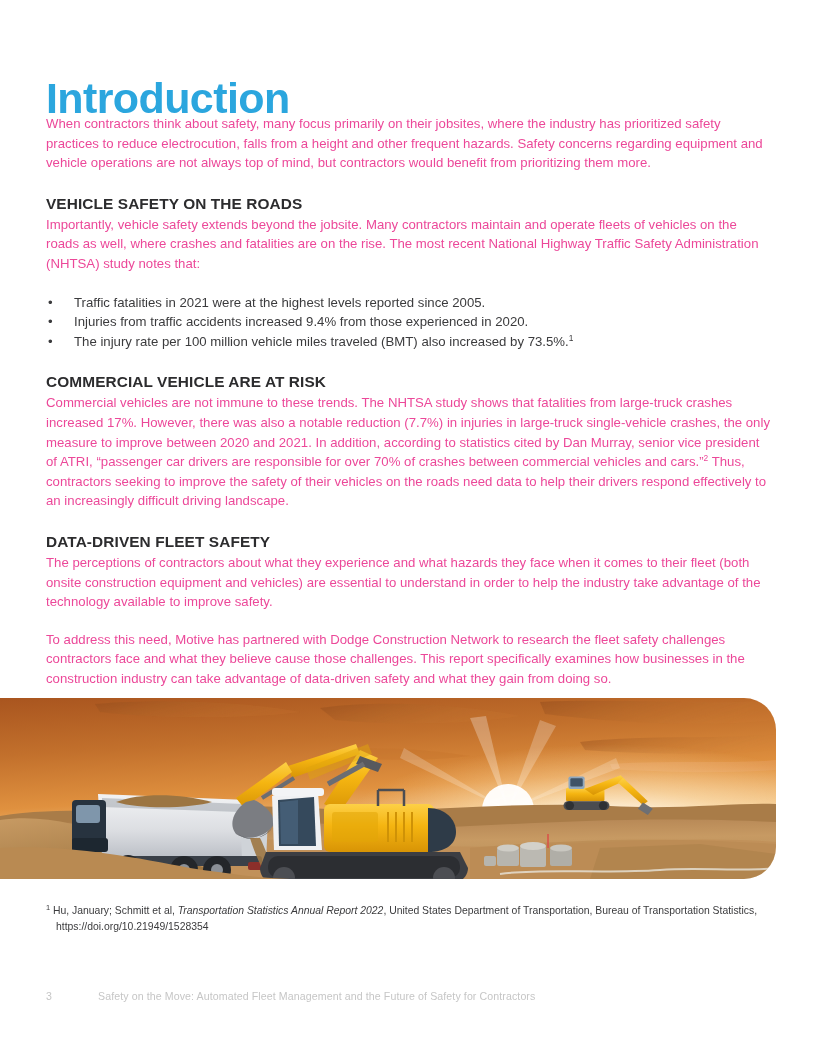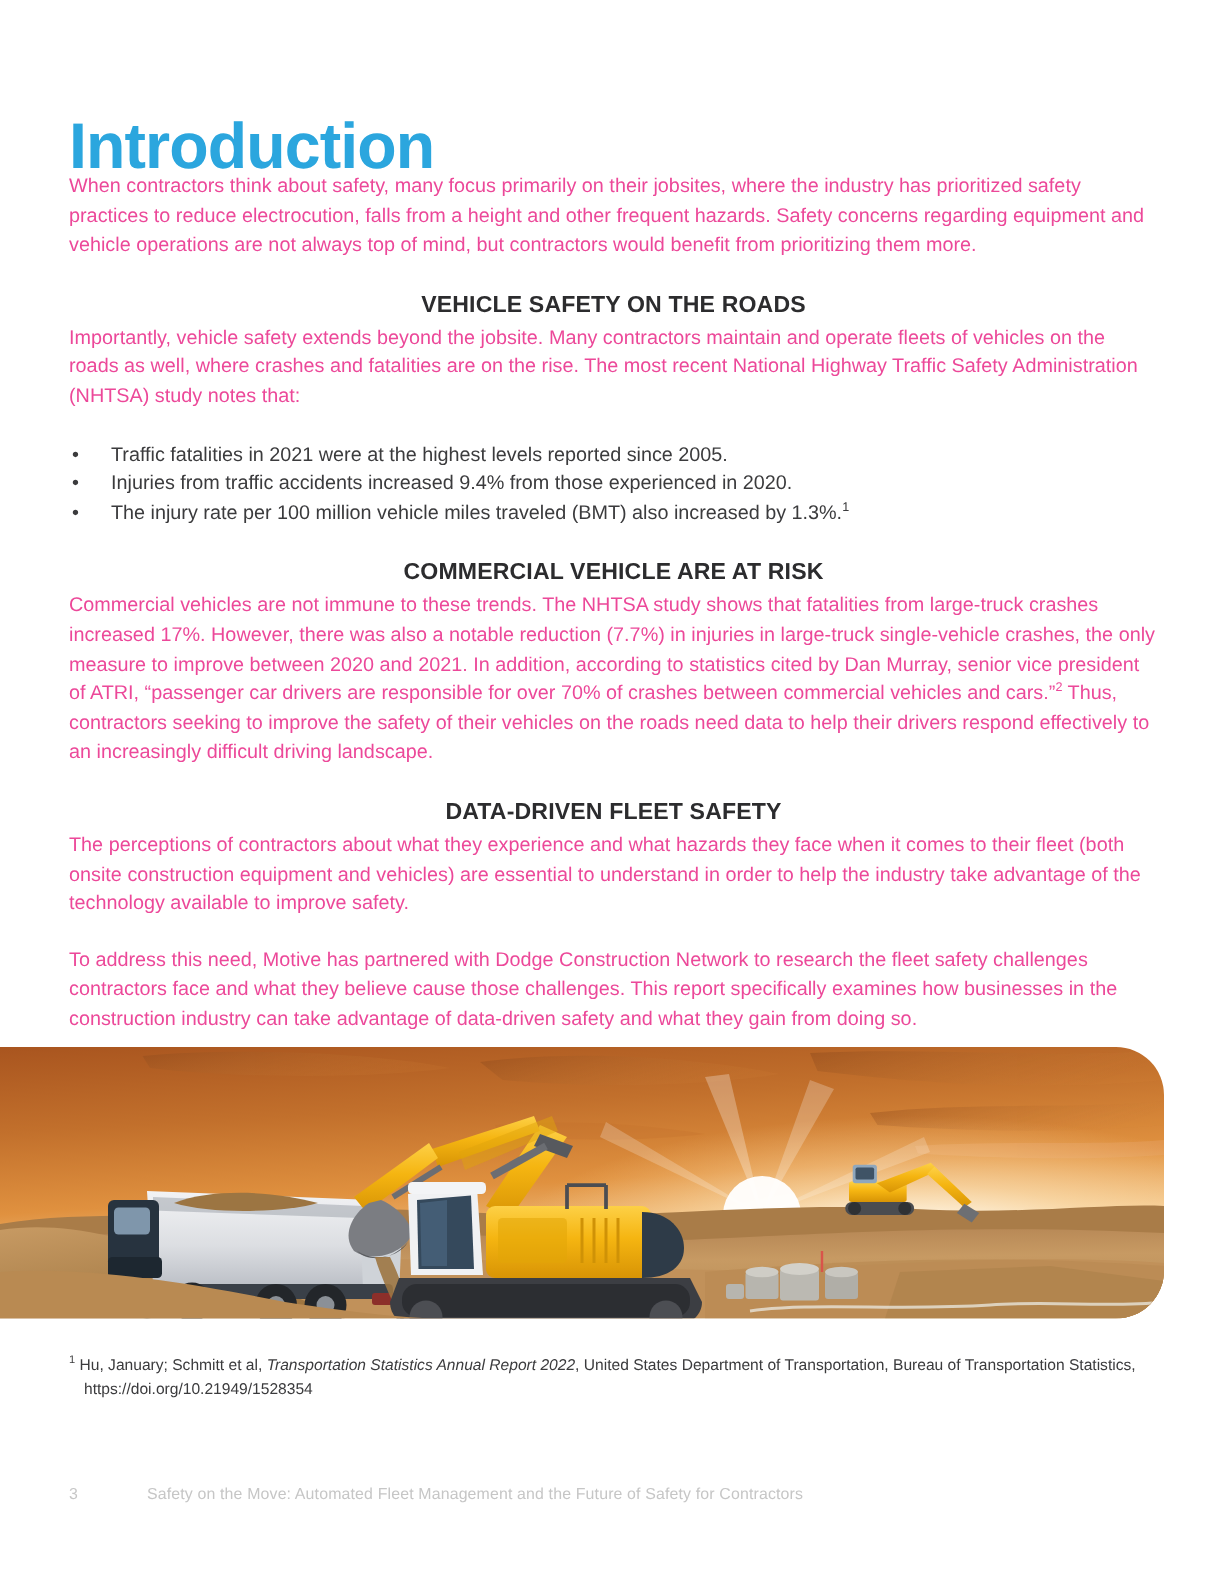--- a/index.html
+++ b/index.html
@@ -50,21 +50,20 @@
     letter-spacing: 0.01px;
   }
 
   h2.section-head {
     margin: 21px 0 1px 0;
     font-size: 15.4px;
     line-height: 20px;
     font-weight: bold;
     color: #2c2c2e;
     letter-spacing: 0.1px;
-    text-align: center;
   }
 
   
   ul.bullets {
     margin: 19px 0 0 0;
     padding: 0;
     list-style: none;
   }
   ul.bullets li {
     position: relative;
@@ -168,21 +167,21 @@
     <p class="body-para">Importantly, vehicle safety extends beyond the jobsite. Many contractors maintain and operate fleets of vehicles on the roads as well, where crashes and fatalities are on the rise. The most recent National Highway Traffic Safety Administration (NHTSA) study notes that:</p>
 
     <ul class="bullets">
       <li>
         <span class="bullet-dot">•</span><span>Traffic fatalities in 2021 were at the highest levels reported since 2005.</span>
       </li>
       <li>
         <span class="bullet-dot">•</span><span>Injuries from traffic accidents increased 9.4% from those experienced in 2020.</span>
       </li>
       <li>
-        <span class="bullet-dot">•</span><span>The injury rate per 100 million vehicle miles traveled (BMT) also increased by 1.3%.</span><sup>1</sup>
+        <span class="bullet-dot">•</span><span>The injury rate per 100 million vehicle miles traveled (BMT) also increased by 73.5%.</span><sup>1</sup>
       </li>
     </ul>
 
     <h2 class="section-head">COMMERCIAL VEHICLE ARE AT RISK</h2>
     <p class="body-para"><span>Commercial vehicles are not immune to these trends. The NHTSA study shows that fatalities from large-truck crashes increased 17%. However, there was also a notable reduction (7.7%) in injuries in large-truck single-vehicle crashes, the only measure to improve between 2020 and 2021. In addition, according to statistics cited by Dan Murray, senior vice president of ATRI, “passenger car drivers are responsible for over 70% of crashes between commercial vehicles and cars.”</span><sup>2</sup><span> Thus, contractors seeking to improve the safety of their vehicles on the roads need data to help their drivers respond effectively to an increasingly difficult driving landscape.</span></p>
 
     <h2 class="section-head">DATA-DRIVEN FLEET SAFETY</h2>
     <p class="body-para">The perceptions of contractors about what they experience and what hazards they face when it comes to their fleet (both onsite construction equipment and vehicles) are essential to understand in order to help the industry take advantage of the technology available to improve safety.</p>
     <div class="spacer-para"></div>
     <p class="body-para">To address this need, Motive has partnered with Dodge Construction Network to research the fleet safety challenges contractors face and what they believe cause those challenges. This report specifically examines how businesses in the construction industry can take advantage of data-driven safety and what they gain from doing so.</p>

